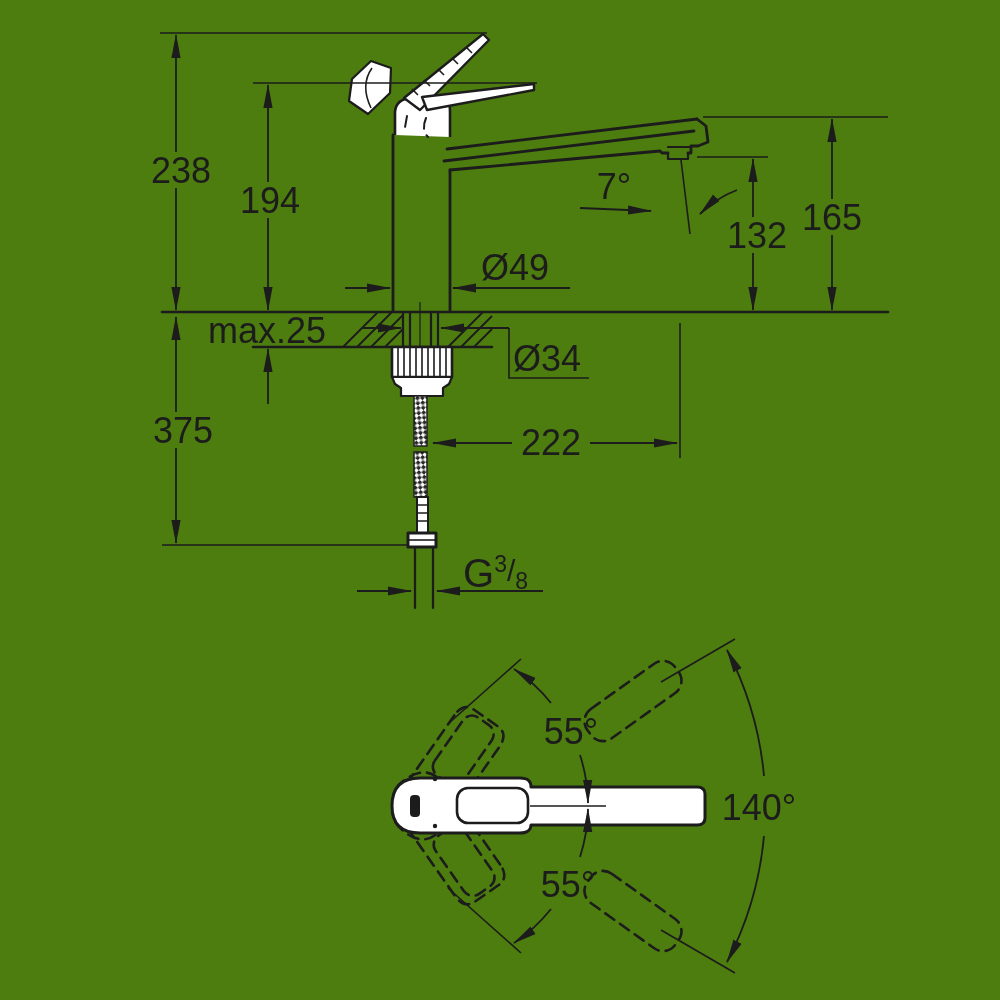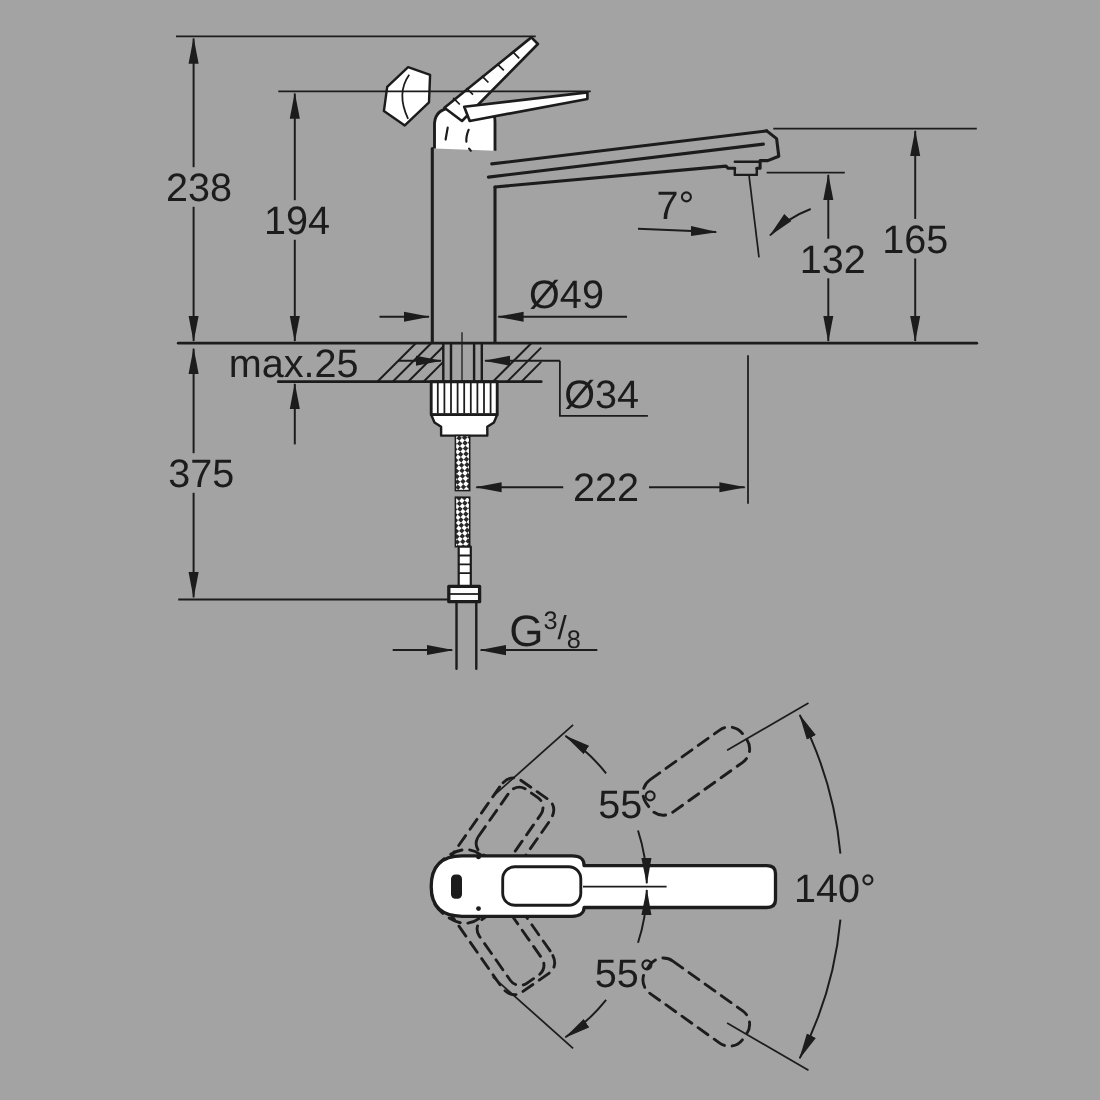--- a/index.html
+++ b/index.html
@@ -1,16 +1,16 @@
 <!DOCTYPE html>
 <html><head>
 <meta charset="utf-8">
 <style>
   html,body{margin:0;padding:0;background:#fff;}
-  #stage{width:1000px;height:1000px;position:relative;background:#a3a3a3;overflow:hidden;}
+  #stage{width:1000px;height:1000px;position:relative;background:#4d7c0f;overflow:hidden;}
   svg{display:block;}
   .obj{fill:none;stroke:#1c1c1c;stroke-width:2.8;stroke-linejoin:round;stroke-linecap:round;}
   .objf{fill:#fff;stroke:#1c1c1c;stroke-width:2.6;stroke-linejoin:round;}
   .thin{fill:none;stroke:#1c1c1c;stroke-width:1.6;}
   .dim{fill:none;stroke:#1c1c1c;stroke-width:1.8;}
   .dash{fill:none;stroke:#1c1c1c;stroke-width:2.6;stroke-dasharray:11 7;stroke-linecap:round;}
   .hatch{fill:none;stroke:#1c1c1c;stroke-width:1.8;}
   .lbl{font-family:"Liberation Sans","DejaVu Sans",sans-serif;font-size:36px;fill:#1c1c1c;text-anchor:middle;}
   .lblL{font-family:"Liberation Sans","DejaVu Sans",sans-serif;font-size:40px;fill:#1c1c1c;text-anchor:start;}
 </style>

